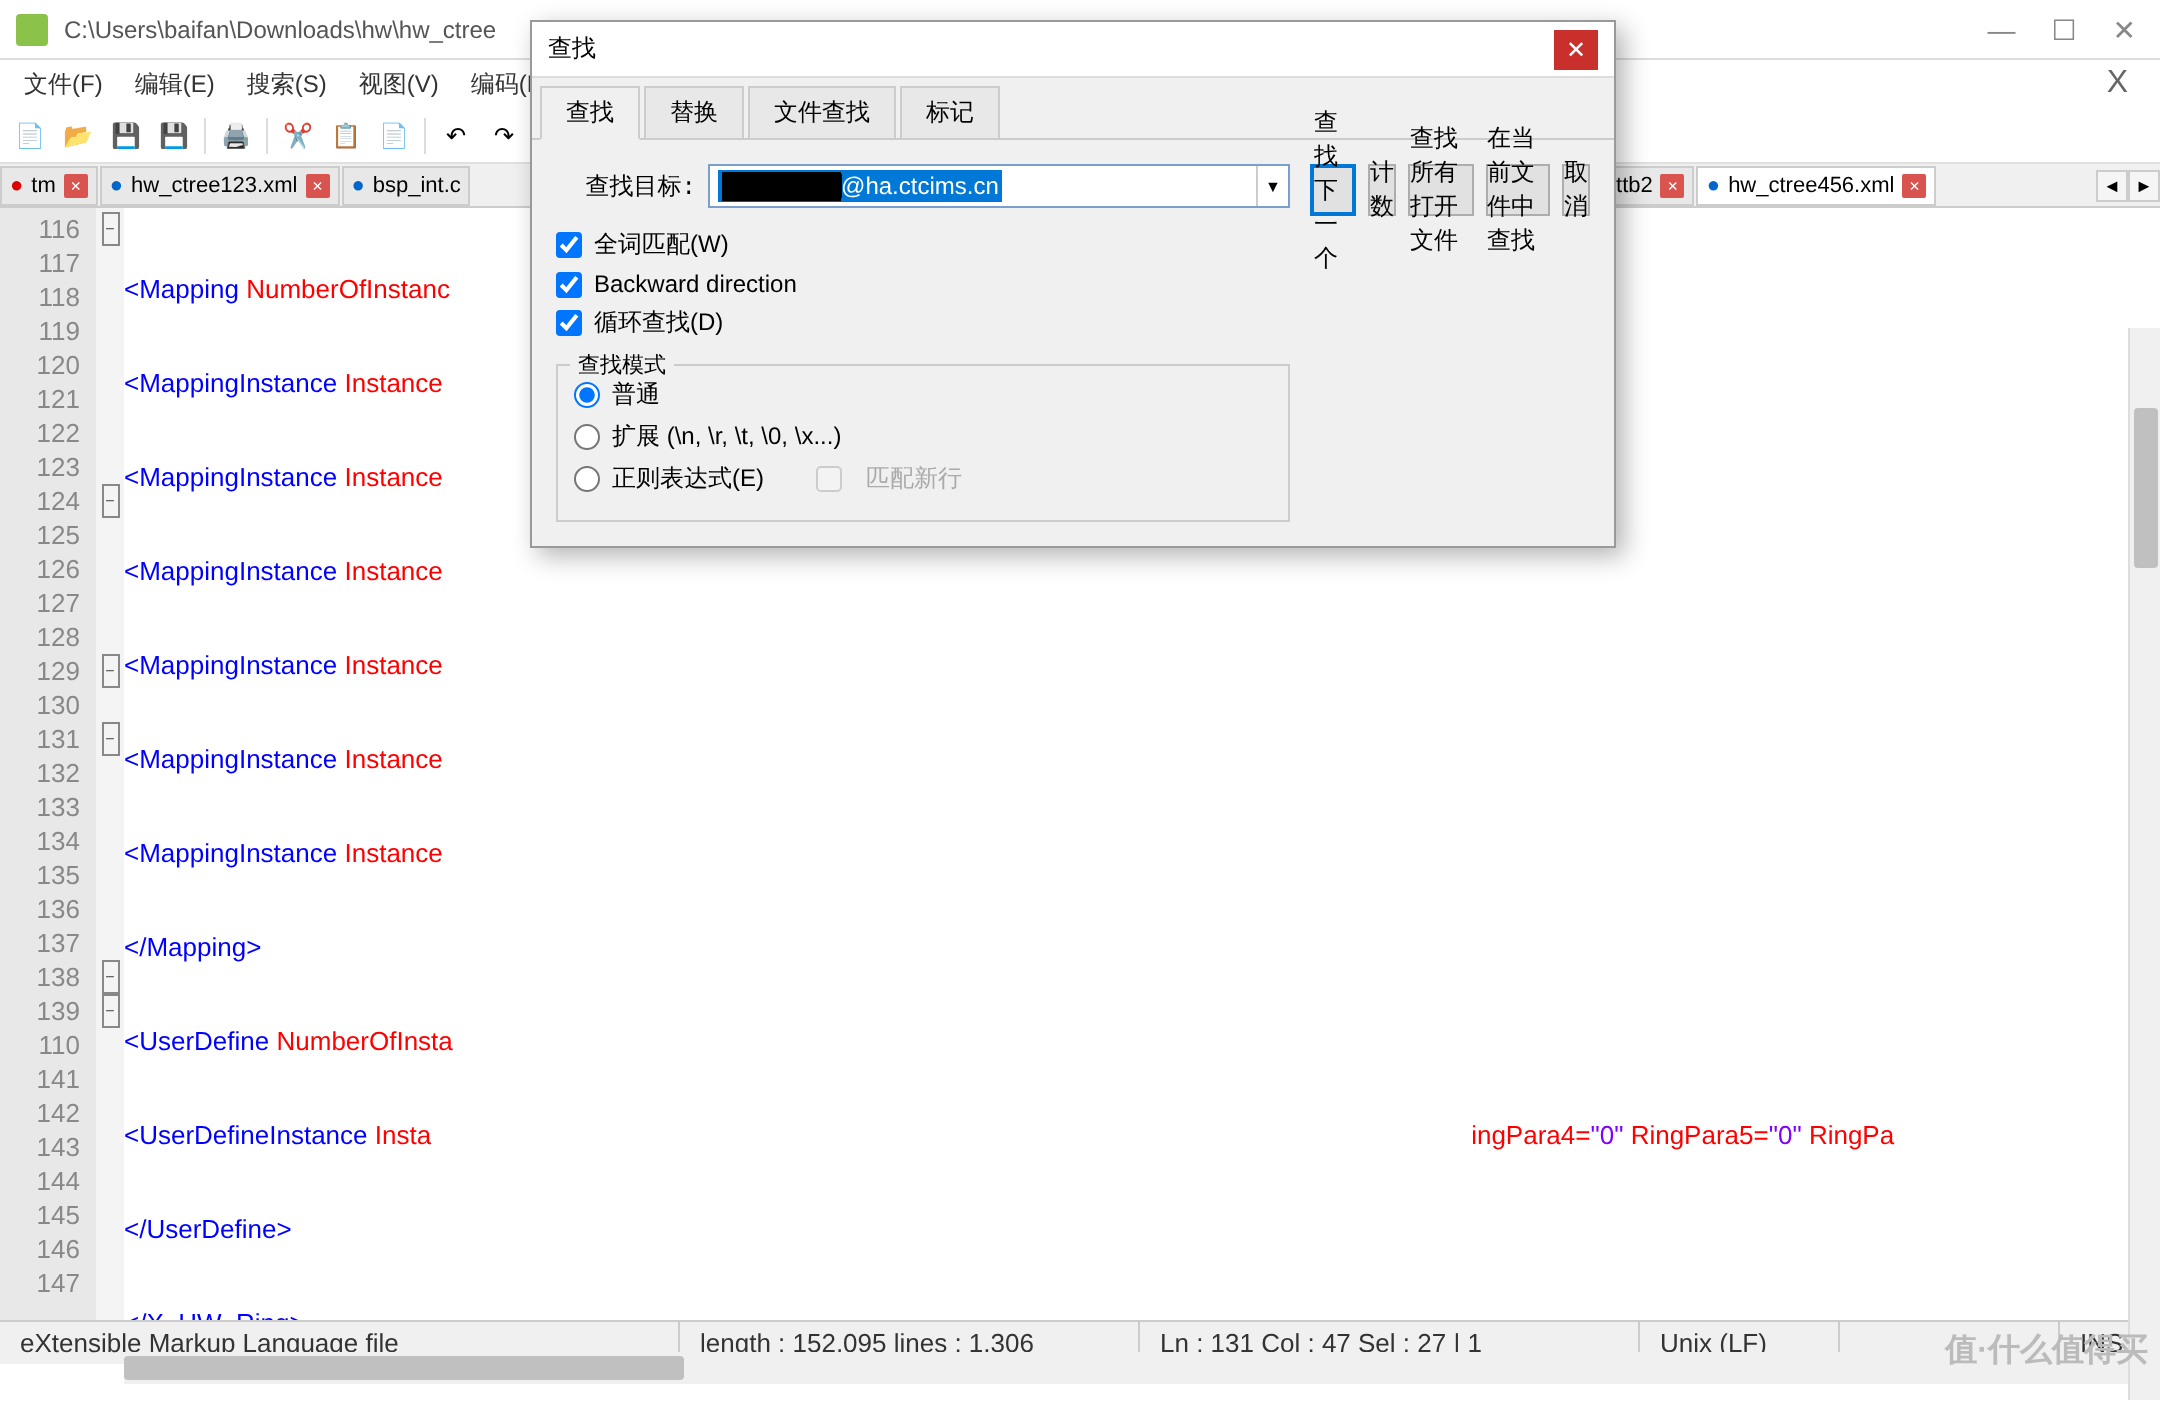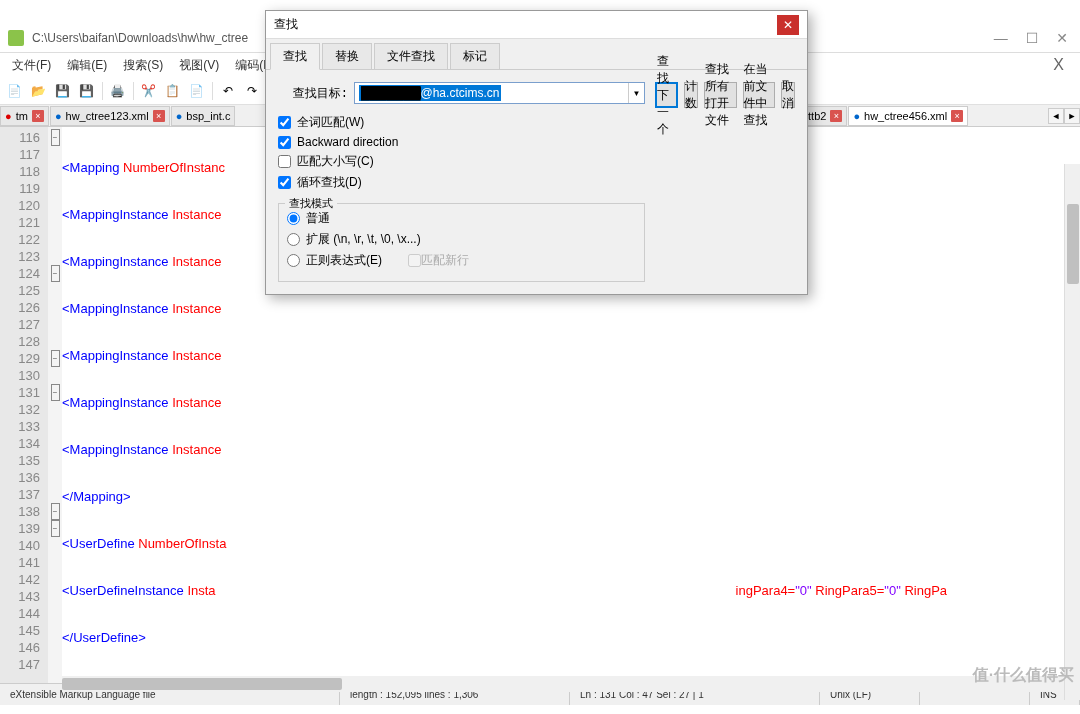--- a/index.html
+++ b/index.html
@@ -1,17 +1,17 @@
 <!DOCTYPE html>
 <html><head>
 <meta charset="utf-8">
 <style>
 * { margin: 0; padding: 0; box-sizing: border-box; font-family: "Microsoft YaHei", "Segoe UI", sans-serif; }
 body { background: #fff; font-size: 12px; overflow: hidden; width: 1080px; height: 714px; position: relative; }
-.titlebar { height: 30px; background: #fff; border-bottom: 1px solid #ddd; display: flex; align-items: center; padding: 0 8px; margin-top: 23px; }
+.titlebar { height: 30px; background: #fff; border-bottom: 1px solid #ddd; display: flex; align-items: center; padding: 0 8px; }
 .titlebar .app-icon { width: 16px; height: 16px; background: #8bc34a; margin-right: 8px; border-radius: 2px; }
 .titlebar .title { flex: 1; color: #555; }
 .winbtns { display: flex; gap: 18px; margin-right: 4px; color: #888; font-size: 14px; }
 .menubar { height: 24px; display: flex; align-items: center; padding: 0 6px; gap: 4px; color: #333; }
 .menubar span { padding: 2px 6px; }
 .menubar .closex { margin-left: auto; font-size: 16px; color: #666; padding: 0 10px; }
 .toolbar { height: 28px; display: flex; align-items: center; padding: 0 4px; gap: 2px; border-bottom: 1px solid #e0e0e0; }
 .tbtn { width: 22px; height: 22px; display: flex; align-items: center; justify-content: center; border-radius: 2px; }
 .tsep { width: 1px; height: 18px; background: #ddd; margin: 0 2px; }
 .tabs { height: 22px; background: #f0f0f0; display: flex; align-items: center; border-bottom: 1px solid #ccc; }
@@ -25,21 +25,21 @@
 .gutter div { height: 17px; padding-right: 8px; line-height: 17px;}
 .fold { width: 14px; background: #f4f4f4; padding-top: 2px;}
 .fold div { height: 17px; display: flex; align-items: center; justify-content: center;}
 .fbox { width: 9px; height: 9px; border: 1px solid #888; font-size: 8px; line-height: 7px; text-align: center; color: #555;}
 .code { flex: 1; overflow: hidden; padding-top: 2px; white-space: pre; }
 .code-line { height: 17px; line-height: 17px; }
 .c-blue { color: #0000ff; }
 .c-red { color: #ff0000; }
 .c-purple { color: #8000ff; }
 .redact { background: #000; color: #000; border-radius: 2px;}
-.statusbar { height: 22px; background: #f0f0f0; border-top: 1px solid #ccc; display: flex; align-items: center; font-size: 10px; color: #333;}
+.statusbar { height: 22px; background: #f0f0f0; border-top: 1px solid #ccc; display: flex; align-items: center; font-size: 13px; color: #333;}
 .statusbar > div { border-right: 1px solid #ccc; padding: 0 10px; height: 100%; display: flex; align-items: center;}
 .scrollbar-v { position: absolute; right: 0; top: 164px; width: 16px; height: 536px; background: #f0f0f0; border-left: 1px solid #ddd;}
 .scrollbar-v .thumb { position: absolute; top: 40px; left: 2px; width: 12px; height: 80px; background: #c0c0c0; border-radius: 2px;}
 .scrollbar-h { position: absolute; left: 62px; bottom: 22px; right: 16px; height: 16px; background: #f0f0f0;}
 .scrollbar-h .thumb { position: absolute; left: 0; top: 2px; width: 280px; height: 12px; background: #c0c0c0; border-radius: 2px;}
 
 
 .dialog { position: absolute; left: 265px; top: 10px; width: 543px; background: #f0f0f0; border: 1px solid #999; box-shadow: 4px 4px 12px rgba(0,0,0,.3); font-size: 12px;}
 .dlg-title { height: 28px; background: #fff; display: flex; align-items: center; padding: 0 8px; border-bottom: 1px solid #ddd;}
 .dlg-title span { flex: 1; }
@@ -58,21 +58,21 @@
 .dlg-input .sel { background: #0078d7; color: #fff; padding: 1px 2px;}
 .dlg-input .dd { position: absolute; right: 0; top:0; bottom:0; width: 16px; border-left: 1px solid #ccc; display:flex; align-items:center; justify-content:center; font-size:8px;}
 .chk-group { margin-top: 10px;}
 .chk { display: flex; align-items: center; gap: 6px; margin-bottom: 4px;}
 .chk input { width: 13px; height: 13px;}
 .fieldset { border: 1px solid #ccc; padding: 6px 8px 8px 8px; margin-top: 8px; position: relative;}
 .fieldset .legend { position: absolute; top: -8px; left: 6px; background: #f0f0f0; padding: 0 4px; font-size: 11px;}
 .radio { display: flex; align-items: center; gap: 6px; margin-bottom: 4px;}
 .slider { width: 100px; height: 4px; background: #ddd; position: relative; margin-top: 6px;}
 .slider .sthumb { position: absolute; right: 10px; top: -4px; width: 8px; height: 12px; background: #0078d7;}
-.inline-chk { display: inline-flex; align-items: center; gap: 0; margin-left: 20px;}
+.inline-chk { display: inline-flex; align-items: center; gap: 12px; margin-left: 20px;}
 .watermark { position:absolute; right:6px; bottom:28px; font-size:16px; color:#bbb; font-weight:bold; pointer-events:none;}
 </style>
 </head>
 <body>
 
 <div class="titlebar">
   <div class="app-icon"></div>
   <div class="title">C:\Users\baifan\Downloads\hw\hw_ctree</div>
   <div class="winbtns">
     <span>—</span>
@@ -157,21 +157,21 @@
       <div>130</div>
       <div>131</div>
       <div>132</div>
       <div>133</div>
       <div>134</div>
       <div>135</div>
       <div>136</div>
       <div>137</div>
       <div>138</div>
       <div>139</div>
-      <div>140</div>
+      <div>110</div>
       <div>141</div>
       <div>142</div>
       <div>143</div>
       <div>144</div>
       <div>145</div>
       <div>146</div>
       <div>147</div>
   </div>
   <div class="fold">
     <div>
@@ -294,24 +294,20 @@
         </div>
       </div>
       <div class="chk-group">
         <div class="chk">
             <input type="checkbox" checked="" style="">
             <span>全词匹配(W)</span>
           </div>
         <div class="chk">
             <input type="checkbox" checked="" style="">
             <span>Backward direction</span>
-          </div>
-        <div class="chk">
-            <input type="checkbox" style="">
-            <span>匹配大小写(C)</span>
           </div>
         <div class="chk">
             <input type="checkbox" checked="" style="">
             <span>循环查找(D)</span>
           </div>
       </div>
       <div style="display:flex; gap:10px;flex-direction:column;">
         <div class="fieldset" style="flex:1">
           <div class="legend">查找模式</div>
           <div class="radio">

